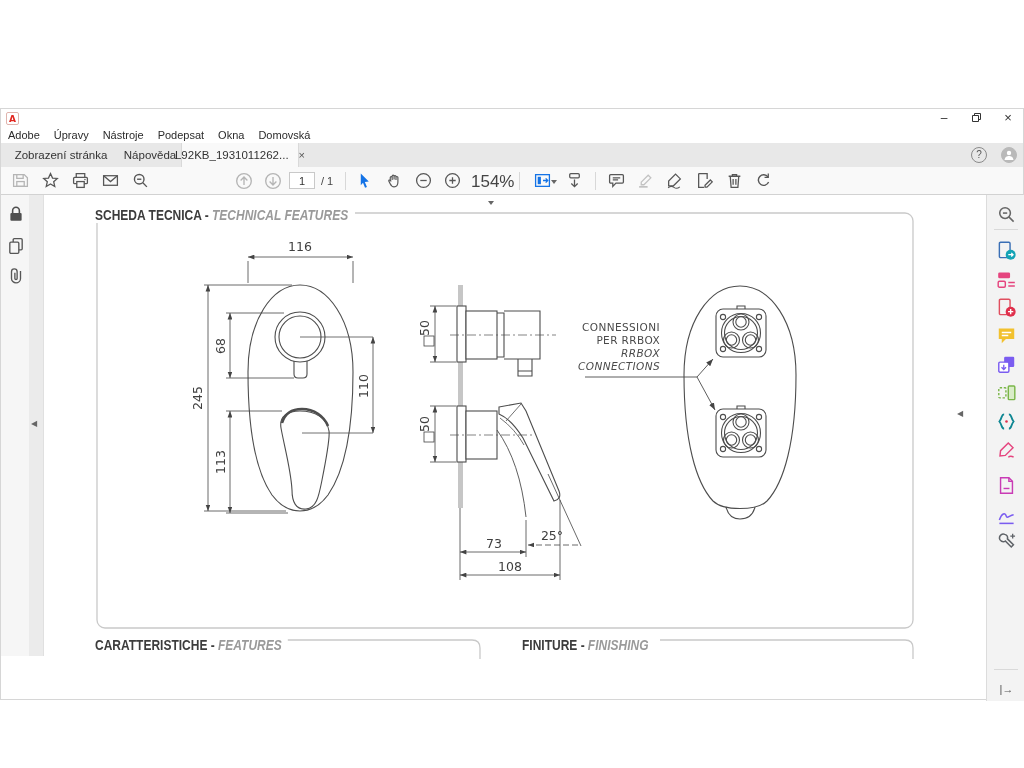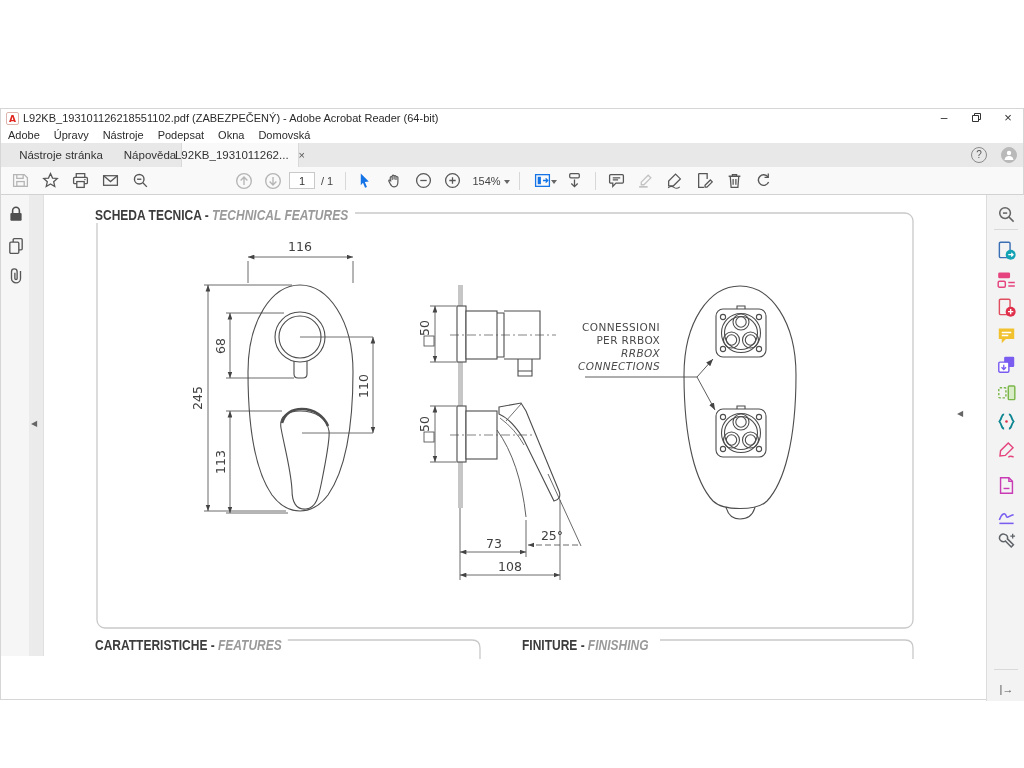--- a/index.html
+++ b/index.html
@@ -177,41 +177,40 @@
   <span>FINITURE -</span><span class="en">FINISHING</span>
 </div>
 
 <div id="window" style="z-index:3; background:transparent; pointer-events:none;">
 
   <div id="titlebar" style="pointer-events:auto;">
     <svg class="abs" style="left:5px;top:3px" width="13" height="13" viewBox="0 0 13 13">
       <rect x="0.5" y="0.5" width="12" height="12" rx="1.5" fill="#fff" stroke="#e0b4ae"></rect>
       <text x="6.5" y="10" text-anchor="middle" font-size="9" font-weight="bold" fill="#e2261f">A</text>
     </svg>
-    <span class="ttext">L92KB_193101126218551102.pdf (ZABEZPEČENÝ) - Adobe Acrobat Reader (64-bit)</span>
     <button class="winbtn" style="left:928px">–</button>
     <button class="winbtn" style="left:960px">
       <svg width="9" height="9" viewBox="0 0 9 9">
           <path d="M2.5,2.5 L2.5,0.5 L8.5,0.5 L8.5,6.5 L6.5,6.5 M0.5,2.5 H6.5 V8.5 H0.5 Z" fill="none" stroke="#333"></path>
         </svg>
     </button>
     <button class="winbtn" style="left:992px; font-size:13px">×</button>
   </div>
 
   <div id="menubar" style="pointer-events:auto;">
     <span class="menu-item">Adobe</span>
     <span class="menu-item">Úpravy</span>
     <span class="menu-item">Nástroje</span>
     <span class="menu-item">Podepsat</span>
     <span class="menu-item">Okna</span>
     <span class="menu-item">Domovská</span>
   </div>
 
   <div id="tabbar" style="pointer-events:auto;">
-    <div class="tab" style="left:6px; width:108px">Nástroje stránka</div>
+    <div class="tab" style="left:6px; width:108px">Zobrazení stránka</div>
     <div class="tab" style="left:118px; width:62px">Nápověda</div>
     <div class="tab active" style="left:180px; width:118px">
       <span>L92KB_1931011262...</span>
       <span class="tabx">×</span>
     </div>
     <button class="circbtn" style="left:970px">?</button>
     <button class="circbtn" style="left:1000px; background:#b9b9b9; border-color:#b9b9b9;">
       <svg width="12" height="12" viewBox="0 0 12 12" style="margin-top:1px">
           <circle cx="6" cy="4" r="2.2" fill="#fff"></circle>
           <path d="M1.5,11 C2,7.8 4,7 6,7 C8,7 10,7.8 10.5,11 Z" fill="#fff"></path>
@@ -283,21 +282,21 @@
           <circle cx="8" cy="8" r="6.5"></circle>
           <path d="M5,8 h6"></path>
         </svg>
     </button>
     <button class="tbtn" style="left:440px">
       <svg width="17" height="17" viewBox="0 0 16 16" fill="none" stroke="#575757" stroke-width="1.2">
           <circle cx="8" cy="8" r="6.5"></circle>
           <path d="M5,8 h6 M8,5 v6"></path>
         </svg>
     </button>
-    <button class="tbtn" style="left:469px; width:42px; font-size:11px; color:#444;">
+    <button class="tbtn" style="left:469px; width:42px; font-size:17px; color:#444;">
       <span>154%</span> <span class="caret"></span>
     </button>
     <div class="tsep" style="left:518px"></div>
     <button class="tbtn" style="left:526px; width:30px">
       <svg width="17" height="17" viewBox="0 0 16 16" fill="none" stroke="#1473e6" stroke-width="1.2">
           <rect x="1.5" y="2.5" width="13" height="11"></rect>
           <rect x="3.5" y="4.5" width="3" height="7" fill="#1473e6" stroke="none"></rect>
           <path d="M8.5,8 h4.5 M11,6 l2,2 -2,2"></path>
         </svg>
       <span class="caret" style="position:absolute; right:0; top:9px"></span>

